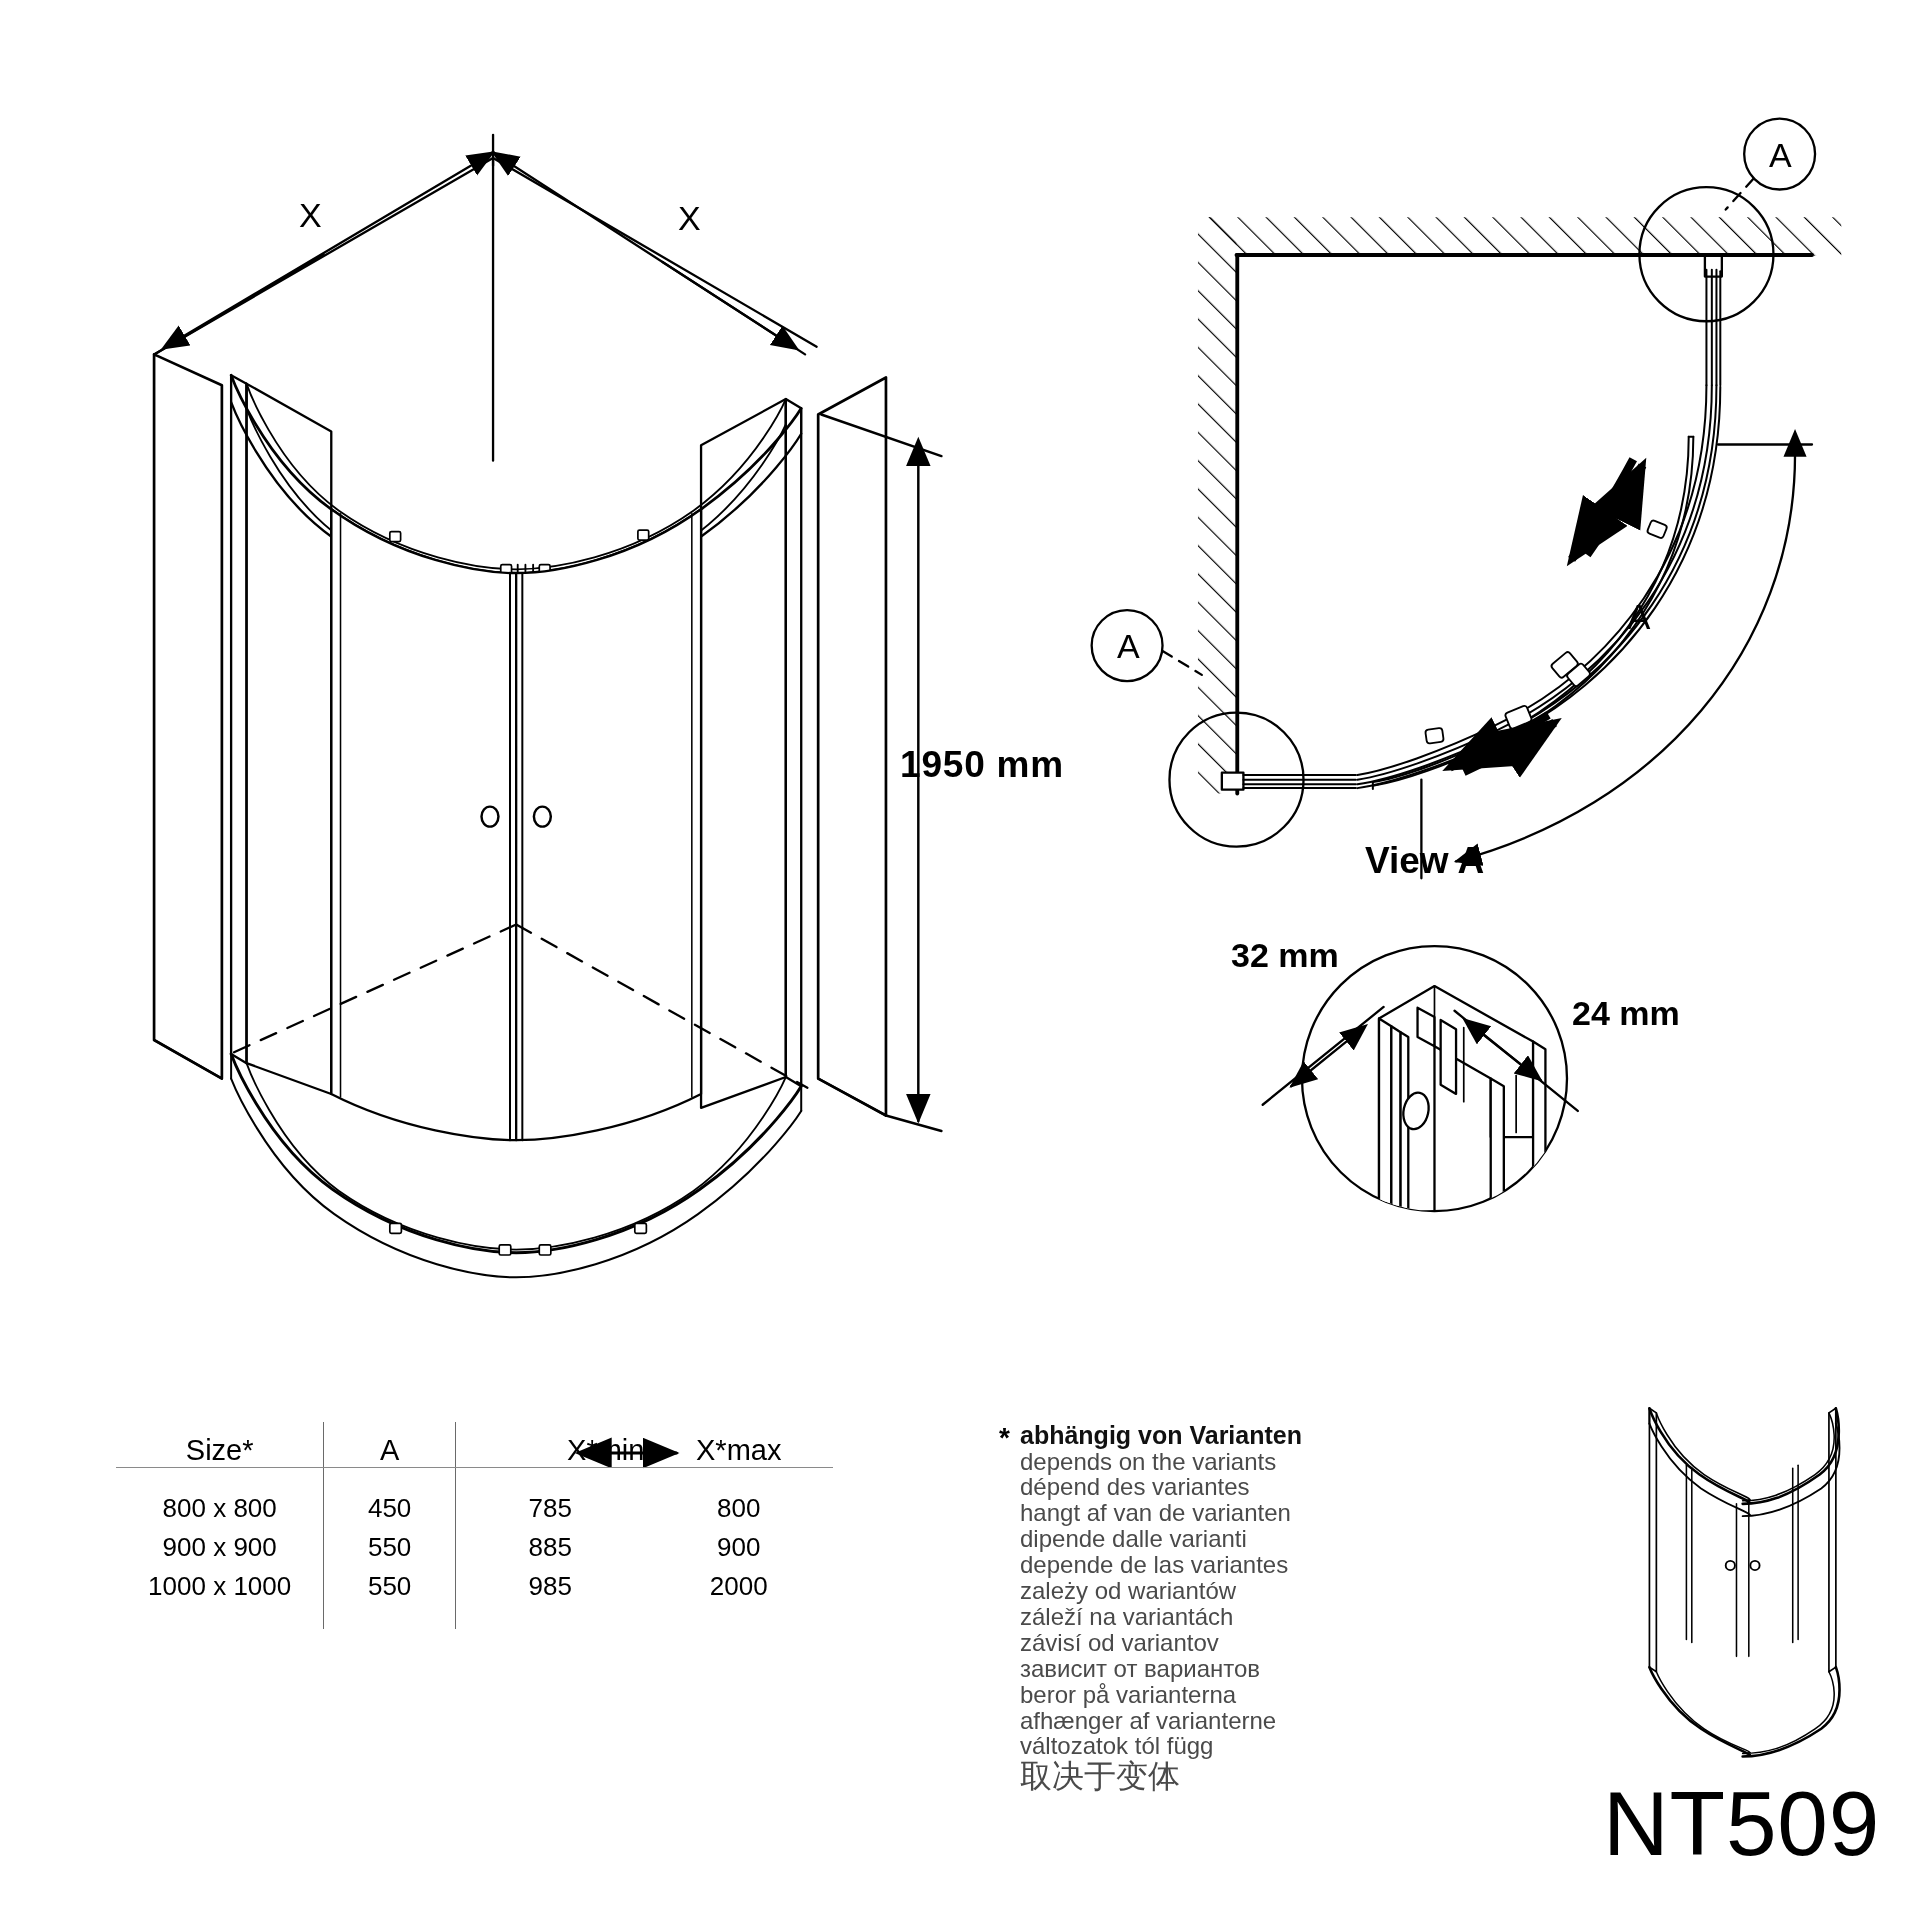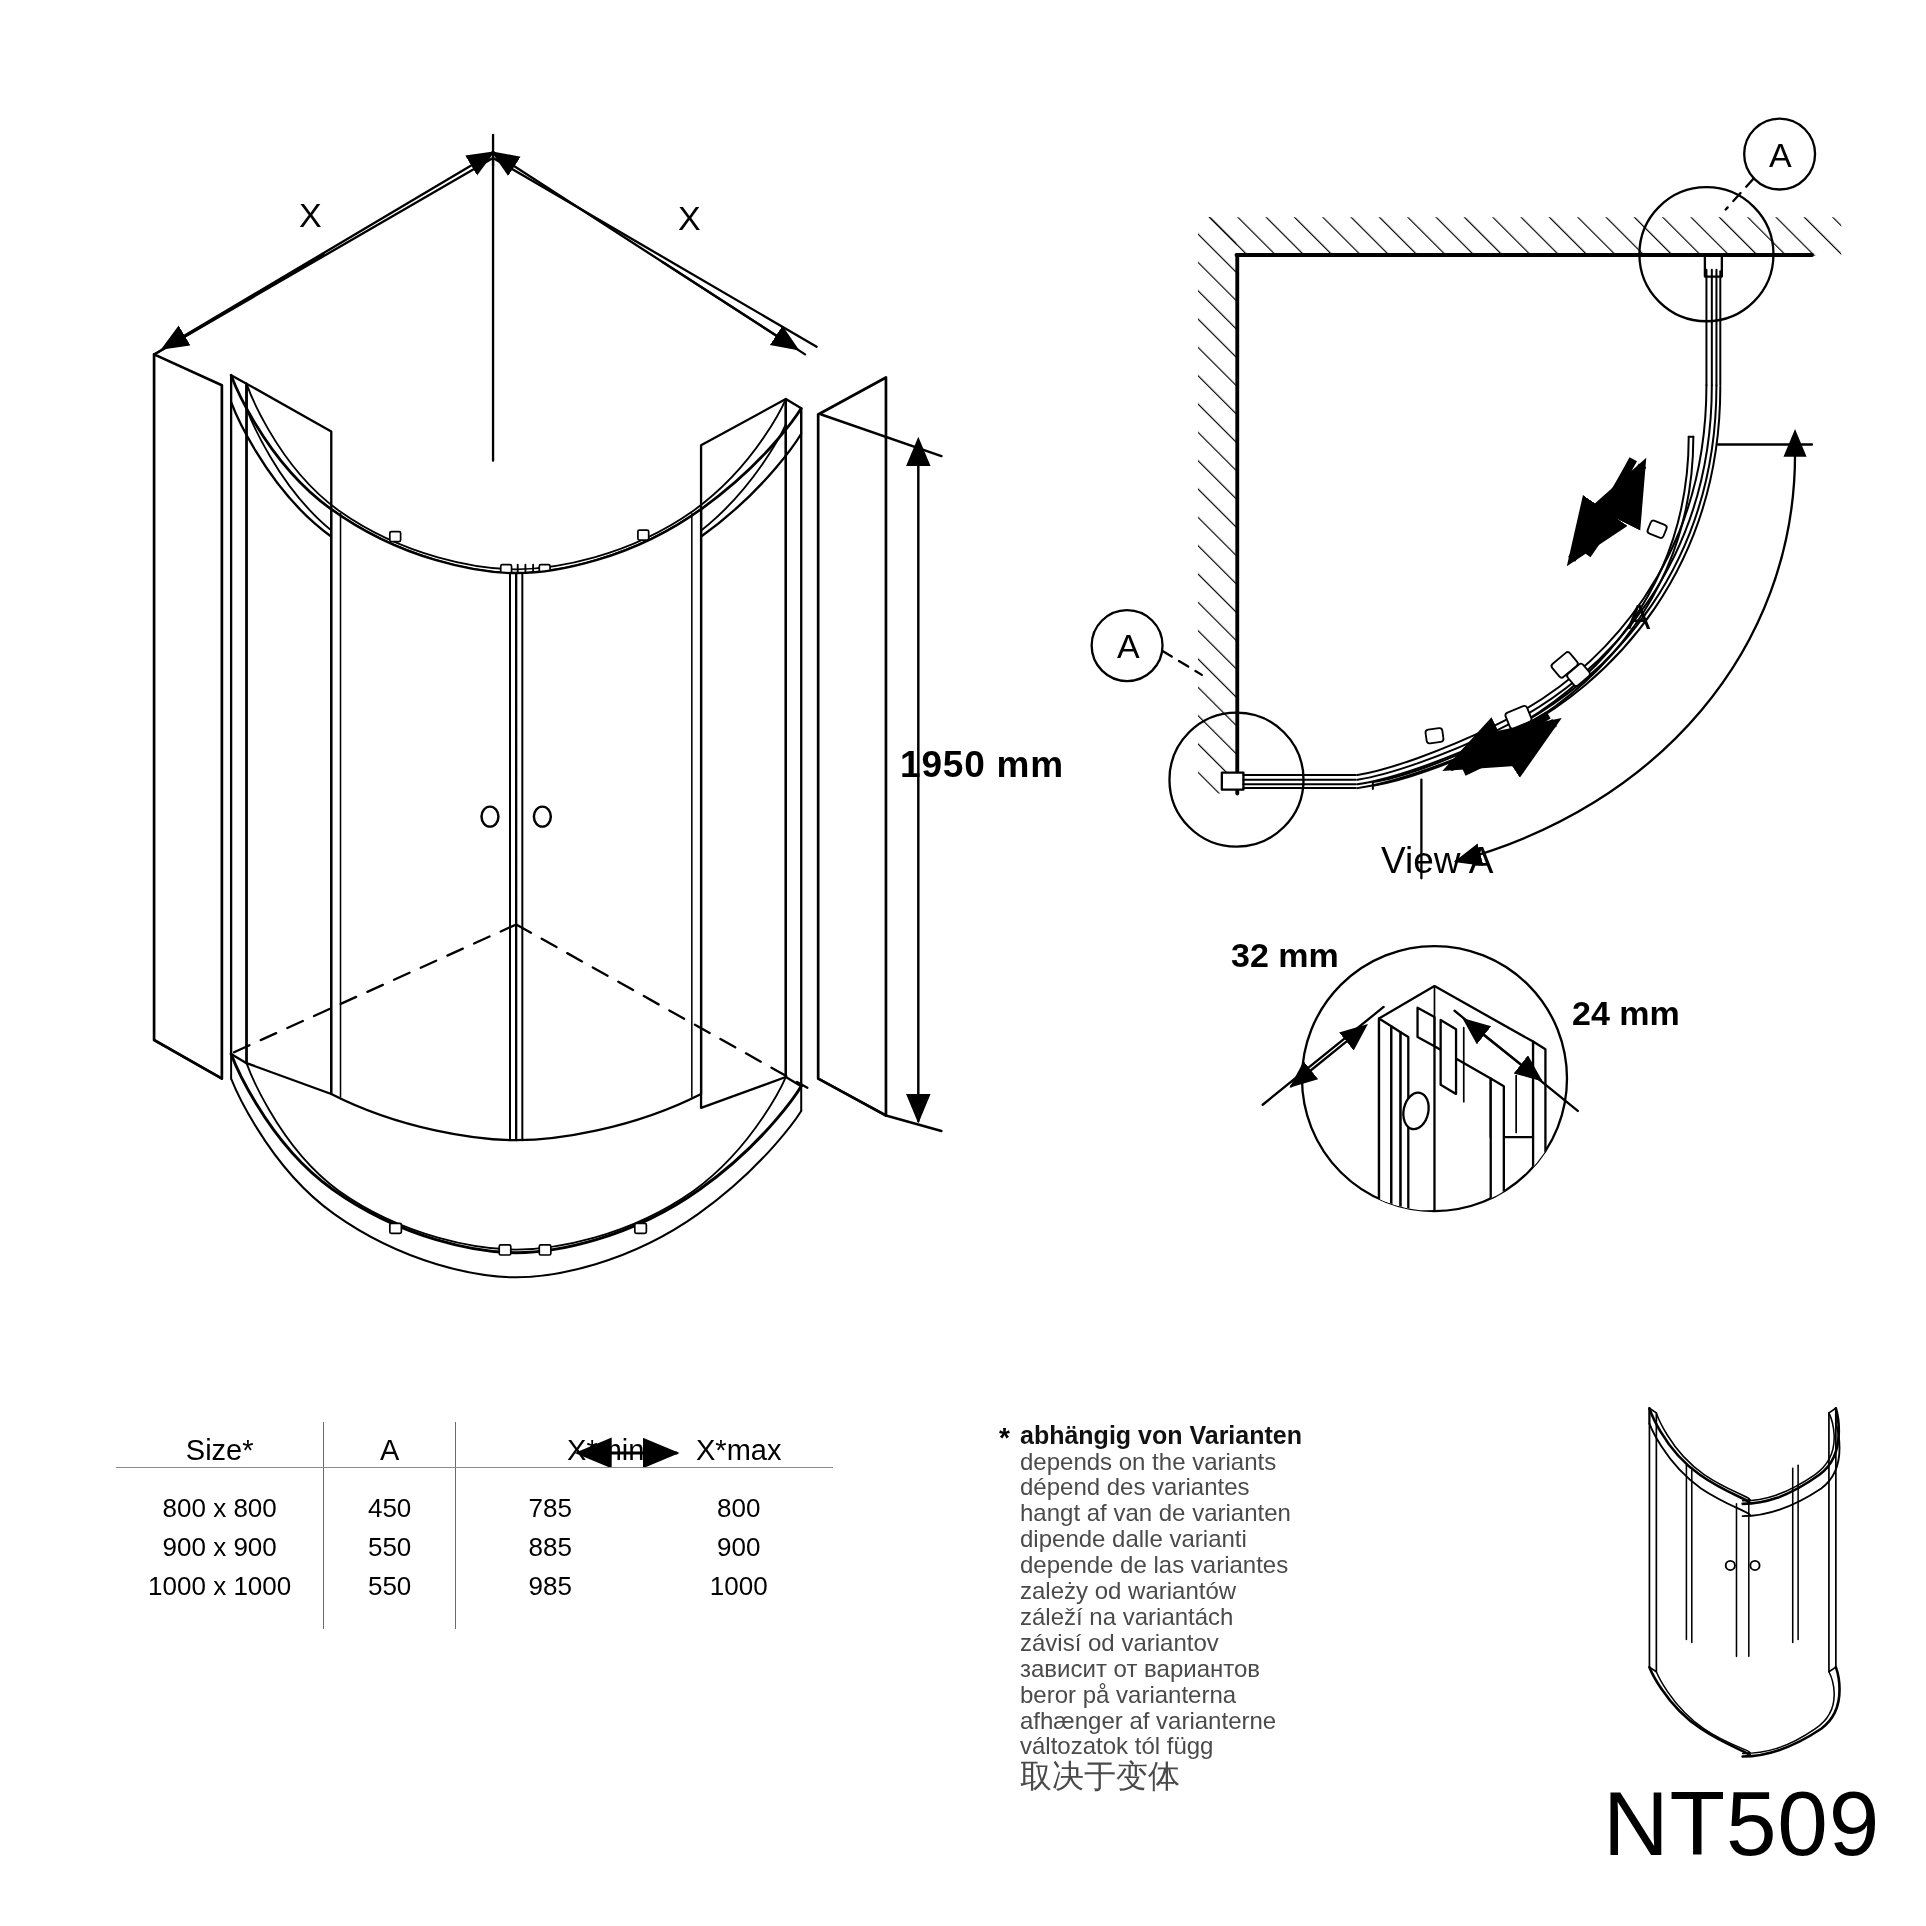--- a/index.html
+++ b/index.html
@@ -7,21 +7,21 @@
   body{width:1926px;height:1926px;position:relative;overflow:hidden;
        font-family:"Liberation Sans","DejaVu Sans",sans-serif;color:#000;}
   .stage{position:absolute;left:0;top:0;width:1926px;height:1926px;}
   svg{display:block;}
   .lbl{position:absolute;white-space:nowrap;}
 
   
   .dim-x{font-size:34px;font-weight:400;}
   .dim-big{font-size:37px;font-weight:700;letter-spacing:0.8px;}
   .dim-mm{font-size:34px;font-weight:700;}
-  .viewa-title{font-size:37px;font-weight:400;margin-left:16px;}
+  .viewa-title{font-size:37px;font-weight:700;}
   .arc-a{font-size:35px;font-weight:400;}
   .prodcode{font-size:91px;font-weight:400;letter-spacing:0.8px;}
 
   
   .tbl{position:absolute;left:116px;top:1422px;width:717px;}
   .tbl table{border-collapse:collapse;width:717px;}
   .tbl td,.tbl th{padding:0;margin:0;text-align:center;font-weight:400;}
   .th-main{font-size:29px;font-weight:700;height:45px;vertical-align:bottom;}
   .th-unit{font-size:24px;font-weight:400;height:42px;vertical-align:top;padding-top:4.6px;}
   .cell{font-size:26px;height:39px;vertical-align:middle;}
@@ -386,21 +386,21 @@
         <tr>
           <td class="cell">900 x 900</td>
           <td class="cell vline">550</td>
           <td class="cell vline">885</td>
           <td class="cell">900</td>
         </tr>
         <tr>
           <td class="cell">1000 x 1000</td>
           <td class="cell vline">550</td>
           <td class="cell vline">985</td>
-          <td class="cell">1000</td>
+          <td class="cell">2000</td>
         </tr>
         <tr style="height:23px;">
           <td></td>
             <td class="vline"></td>
             <td class="vline"></td>
             <td></td>
         </tr>
       </tbody>
     </table>
   </div>

